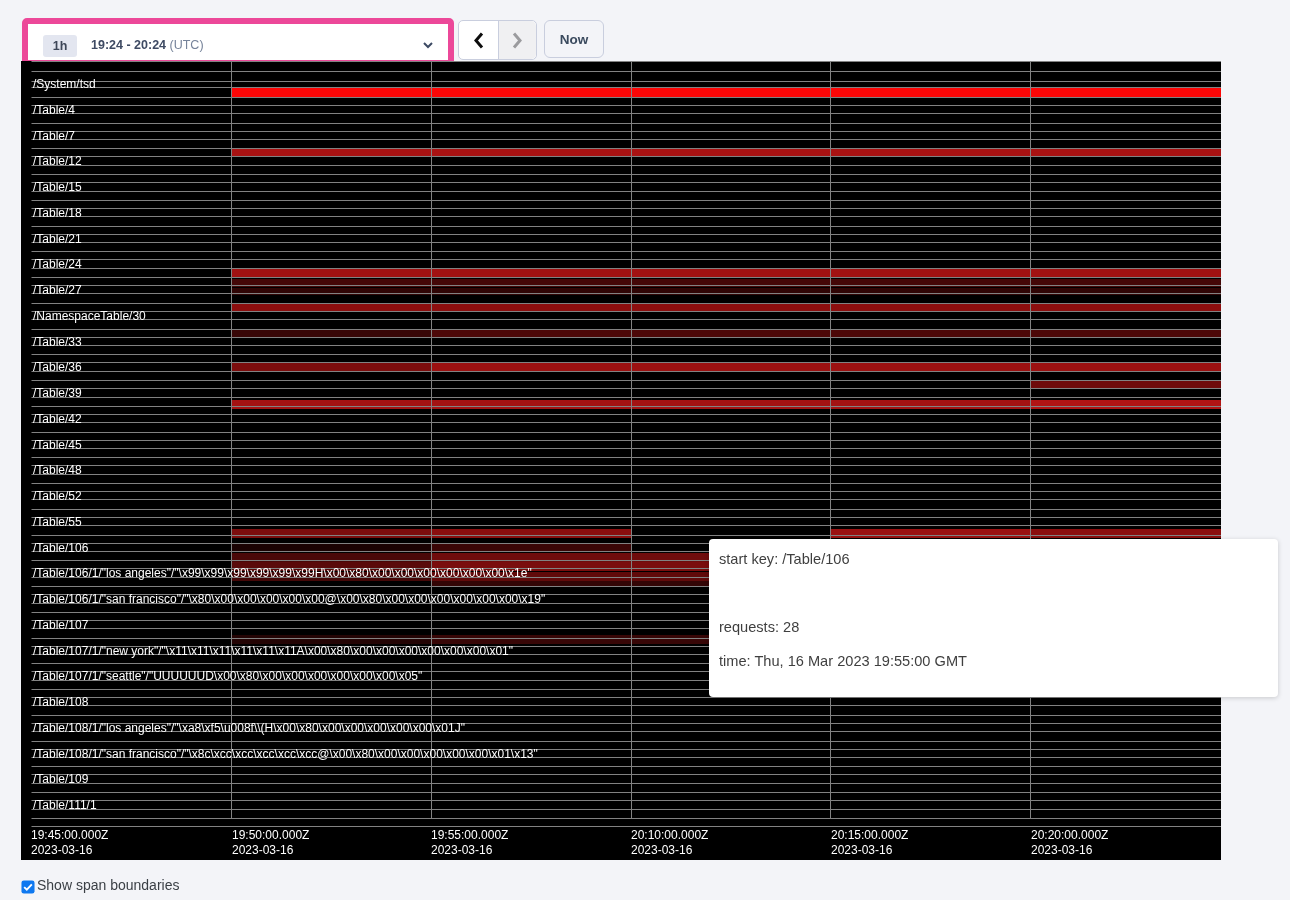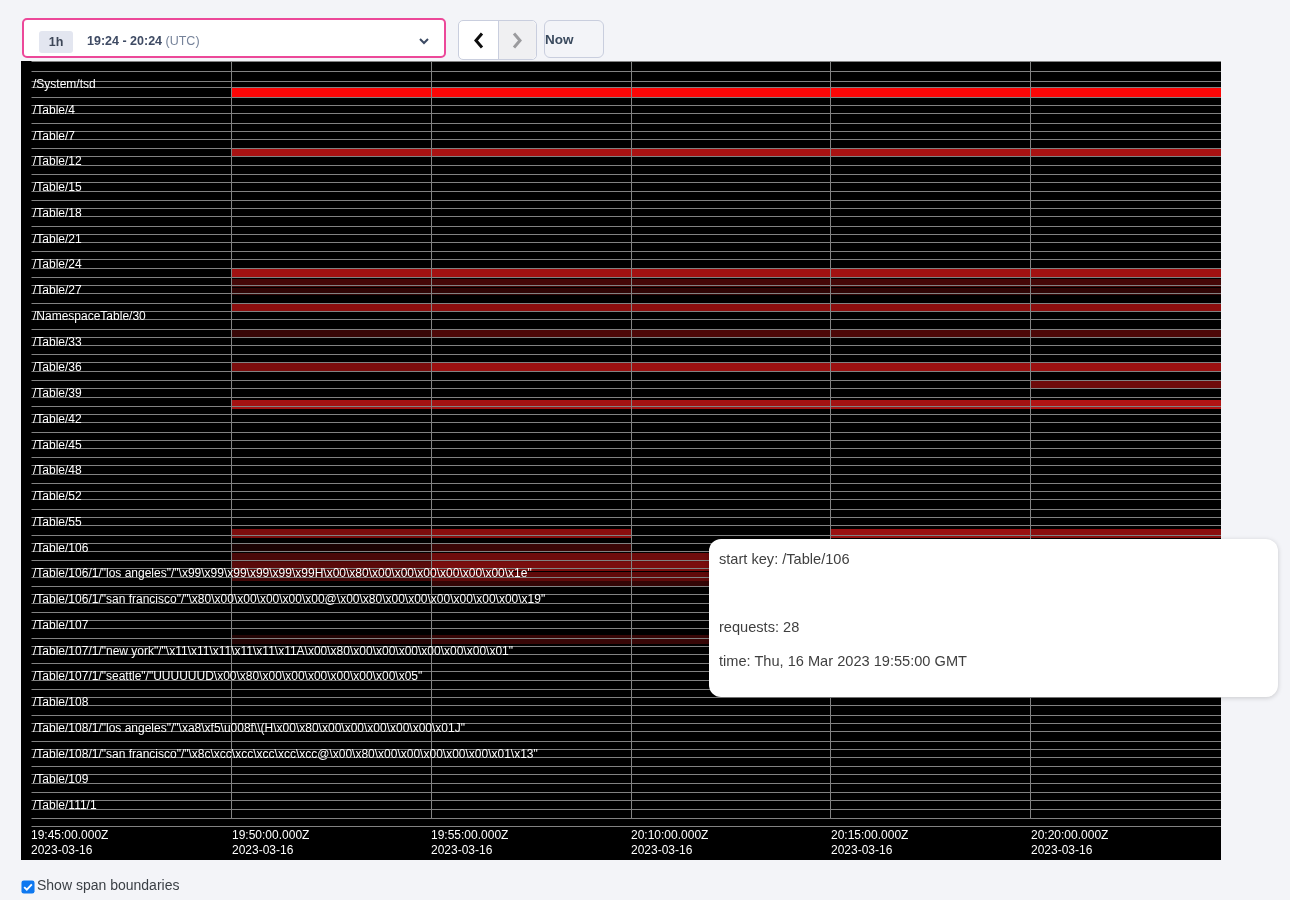--- a/index.html
+++ b/index.html
@@ -1,27 +1,27 @@
 <!DOCTYPE html>
 <html><head>
 <meta charset="utf-8">
 <style>
   html,body{margin:0;padding:0;}
   body{width:1290px;height:900px;background:#f3f4f8;font-family:"Liberation Sans",sans-serif;position:relative;overflow:hidden;}
-  .selector{position:absolute;left:22px;top:18px;width:420px;height:36px;background:#fff;border:2px solid #ec4899;border-radius:5px;}
+  .selector{position:absolute;left:22px;top:18px;width:420px;height:36px;background:#fff;border:6px solid #ec4899;border-radius:5px;}
   .chip{position:absolute;left:15px;top:11px;width:34px;height:22px;background:#e3e6f0;border-radius:3px;
         font-size:12.5px;font-weight:bold;color:#3e4758;text-align:center;line-height:22px;}
   .trange{position:absolute;left:63px;top:3px;height:36px;line-height:37px;font-size:12.5px;color:#3e4a63;font-weight:bold;white-space:nowrap;}
   .trange .utc{font-weight:normal;color:#76839a;margin-top:32px;}
   .btngroup{position:absolute;left:458px;top:20px;width:77px;height:38px;border:1px solid #c9cede;border-radius:5px;background:#fff;display:flex;}
   .btngroup .bcell{width:38.5px;height:38px;display:flex;align-items:center;justify-content:center;}
   .btngroup .bcell.dis{background:#f0f0f2;border-left:1px solid #c9cede;box-sizing:border-box;border-radius:0 5px 5px 0;}
   .nowbtn{position:absolute;left:544px;top:20px;width:60px;height:38px;border:1px solid #c9cede;border-radius:6px;background:#f3f4f8;
-          font-size:13.5px;font-weight:bold;color:#3a4a5e;text-align:left;line-height:38px;box-sizing:border-box;}
-  .tooltip{position:absolute;left:709px;top:539px;width:569px;height:158px;background:#fff;border-radius:12px;
+          font-size:13.5px;font-weight:bold;color:#3a4a5e;text-align:center;line-height:38px;box-sizing:border-box;}
+  .tooltip{position:absolute;left:709px;top:539px;width:569px;height:158px;background:#fff;border-radius:4px;
            box-shadow:0 1px 5px rgba(0,0,0,0.18);font-size:14.6px;color:#3f3f3f;}
   .tooltip div{position:absolute;left:10px;white-space:nowrap;}
   .cbrow{position:absolute;left:21px;top:866px;font-size:14px;color:#3a3f45;margin-top:12px;}
 </style>
 </head>
 <body>
   <div class="selector">
     <div class="chip">1h</div>
     <div class="trange">19:24 - 20:24 <span class="utc">(UTC)</span></div>
     <svg style="position:absolute;right:15px;top:18px" width="10" height="7" viewBox="0 0 10 7">

